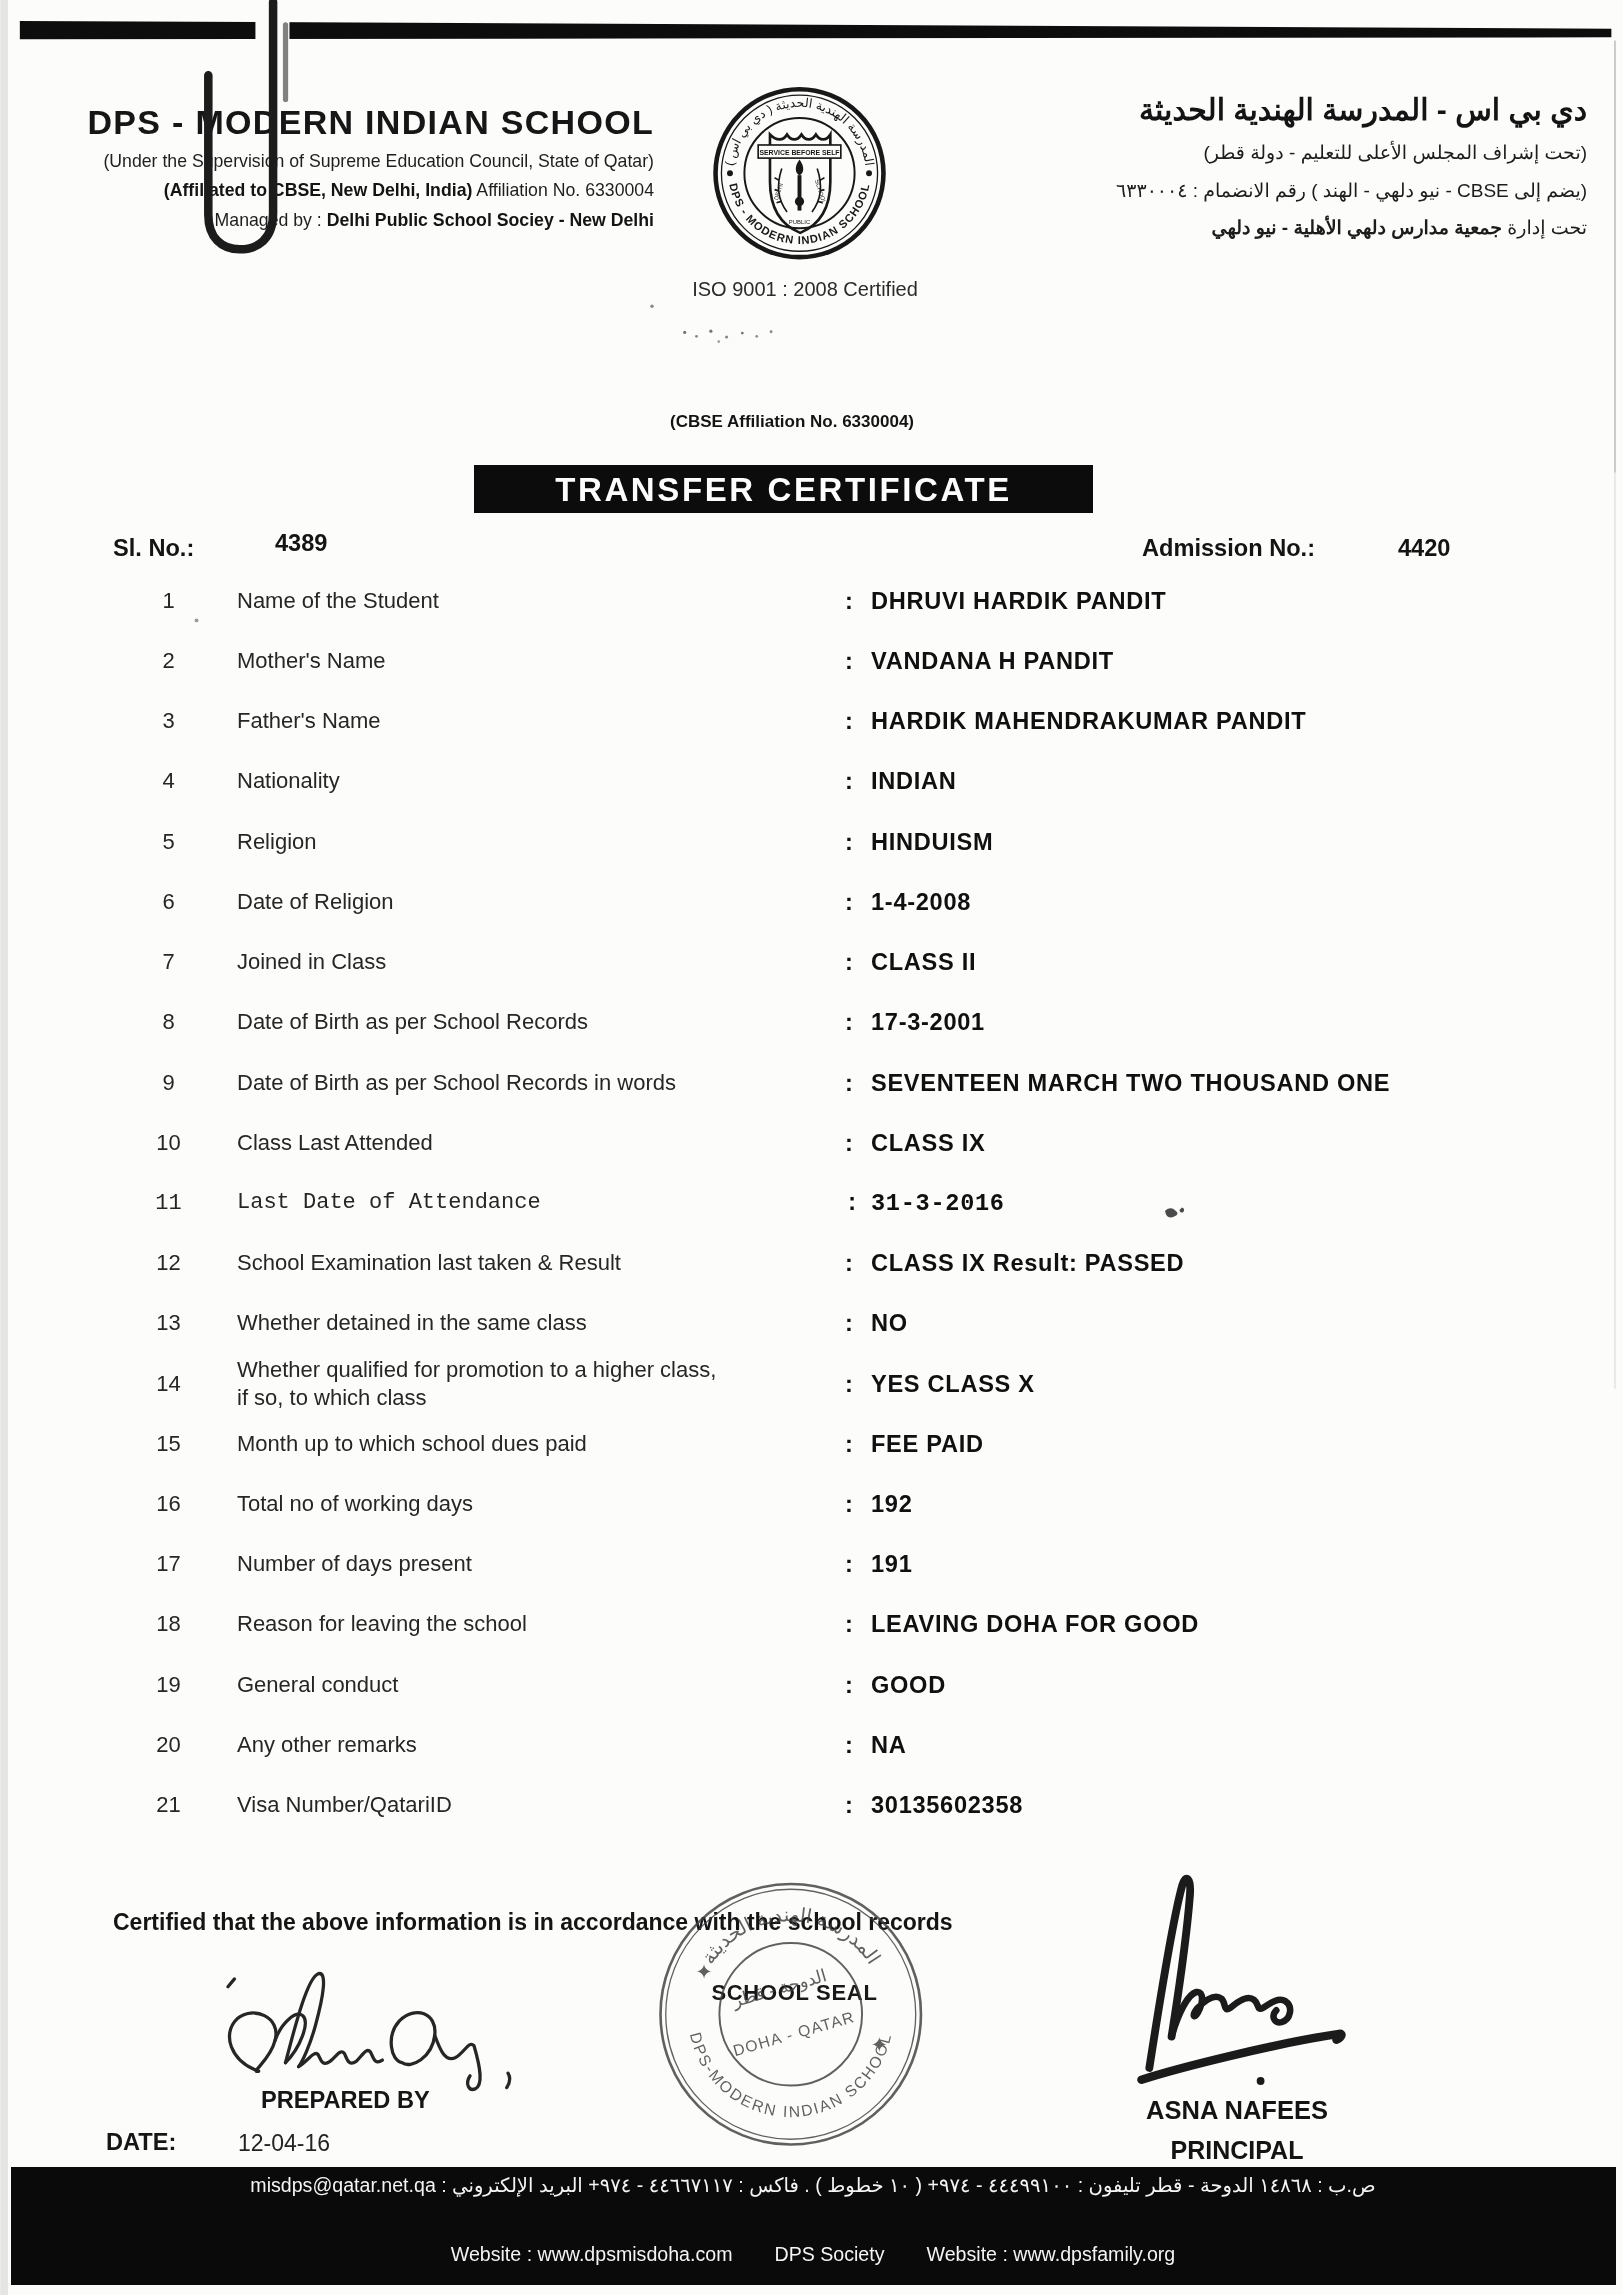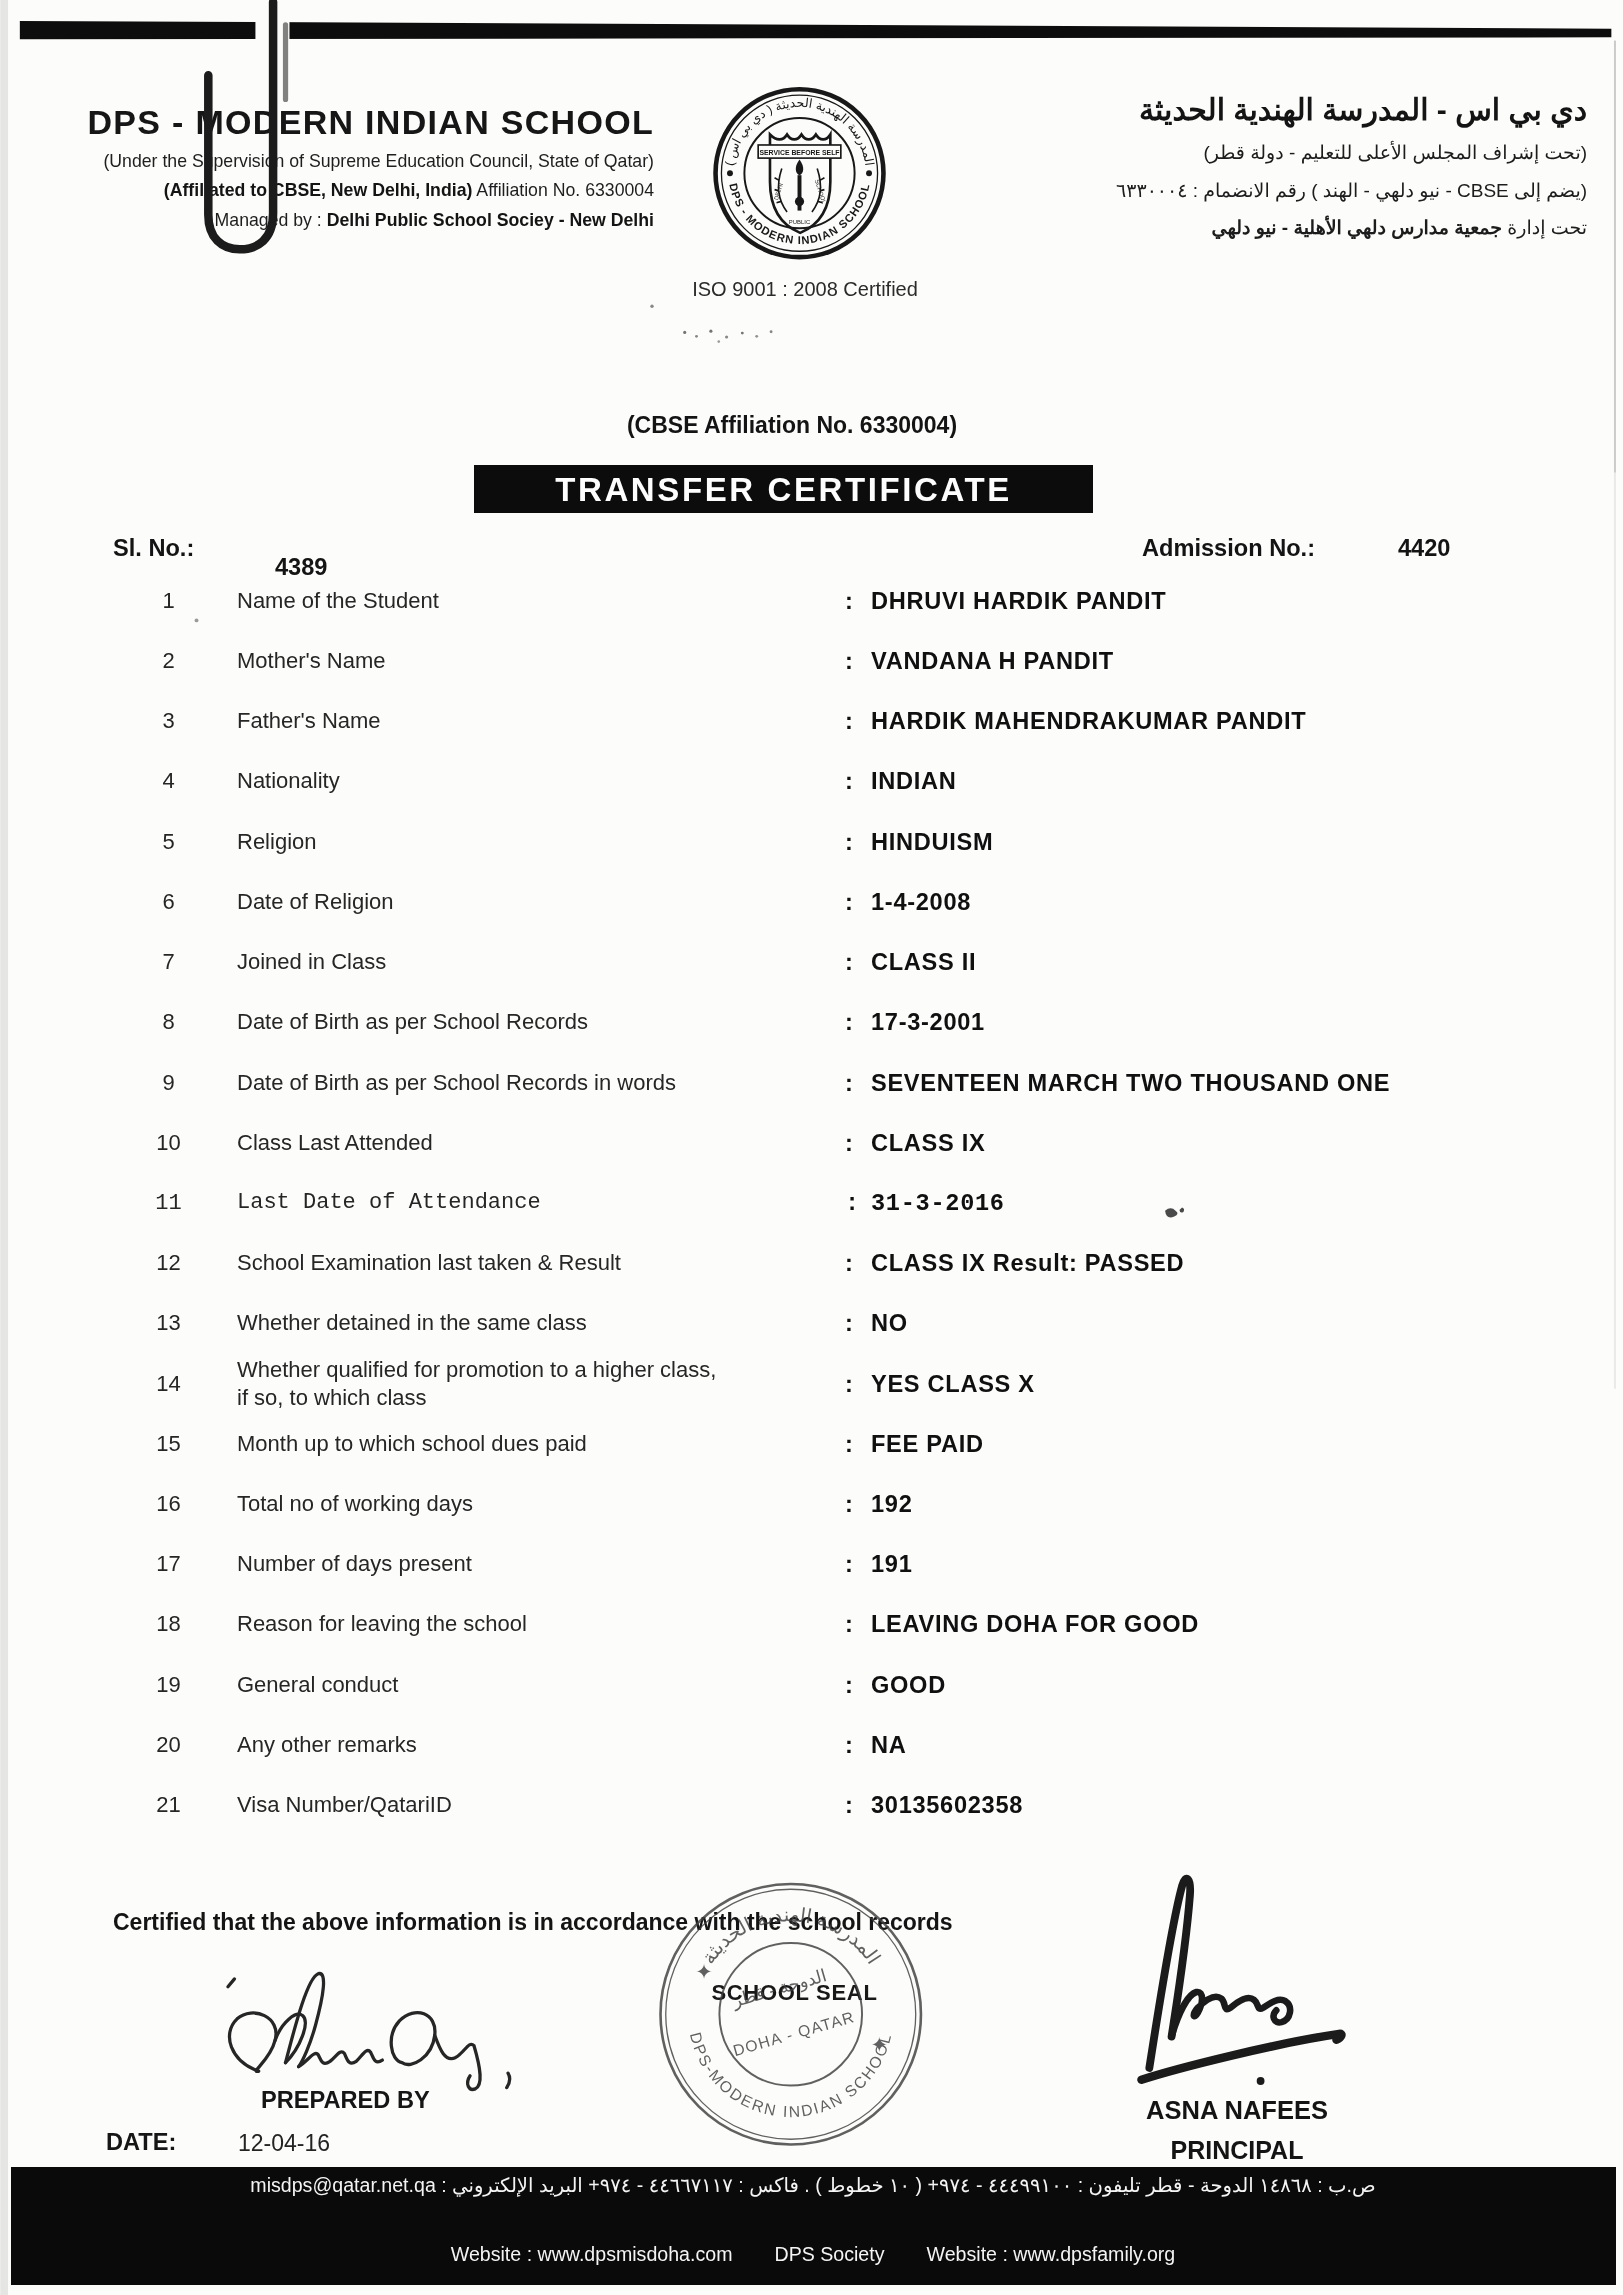--- a/index.html
+++ b/index.html
@@ -11,21 +11,21 @@
   .h-name{font-size:34px;font-weight:700;letter-spacing:1.3px;color:#161616;white-space:nowrap;}
   .h-sub{font-size:17.7px;color:#1e1e1e;margin-top:8.5px;white-space:nowrap;}
   .h-sub b{font-weight:700;color:#141414;}
   .h-ar{position:absolute;right:37px;top:92px;width:681px;text-align:right;direction:rtl;}
   .ha-name{font-size:30px;font-weight:700;color:#141414;white-space:nowrap;}
   .ha-sub{font-size:19px;color:#1c1c1c;margin-top:14.4px;white-space:nowrap;}
   .ha-sub b{font-weight:700;}
   .logo{position:absolute;left:707px;top:82px;width:185px;height:185px;}
   .iso{position:absolute;left:661px;top:278px;width:288px;text-align:center;font-size:20px;color:#2b2b2b;}
   
-  .cbse{position:absolute;left:0;top:412px;width:1584px;text-align:center;font-size:23px;font-weight:700;color:#141414;}
+  .cbse{position:absolute;left:0;top:412px;width:1584px;text-align:center;font-size:17px;font-weight:700;color:#141414;}
   .banner{position:absolute;left:474px;top:465px;width:619px;height:48px;background:#0c0c0c;}
   .banner div{width:100%;text-align:center;line-height:49px;font-size:33px;font-weight:700;letter-spacing:2.6px;color:#fdfdfd;}
   
   .serial{font-size:23.6px;font-weight:700;color:#141414;white-space:nowrap;}
   
   .crow{position:absolute;left:0;width:1624px;height:60px;}
   .crow>div{position:absolute;top:50%;transform:translateY(-50%);}
   .cnum{left:145px;width:47px;text-align:center;font-size:22px;color:#262626;}
   .clab{left:237px;font-size:22px;color:#262626;line-height:28px;white-space:nowrap;}
   .ccol{left:845px;font-size:23.6px;font-weight:700;color:#101010;}
@@ -107,21 +107,21 @@
   </svg>
 
   <div class="iso">ISO 9001 : 2008 Certified</div>
 
   <div class="cbse">(CBSE Affiliation No. 6330004)</div>
   <div class="banner">
     <div>TRANSFER CERTIFICATE</div>
   </div>
 
   <div class="abs serial" style="left:113px;top:535px;">Sl. No.:</div>
-  <div class="abs serial" style="left:275px;top:554px;">4389</div>
+  <div class="abs serial" style="left:275px;top:530px;">4389</div>
   <div class="abs serial" style="left:1142px;top:535px;">Admission No.:</div>
   <div class="abs serial" style="left:1398px;top:535px;">4420</div>
 
   <div class="abs" style="left:0;top:0;width:100%;height:100%;">
       <div class="crow" style="top: 571px;">
         <div class="cnum">1</div>
         <div class="clab">Name of the Student</div>
         <div class="ccol">:</div>
         <div class="cval">DHRUVI HARDIK PANDIT</div>
       </div>

